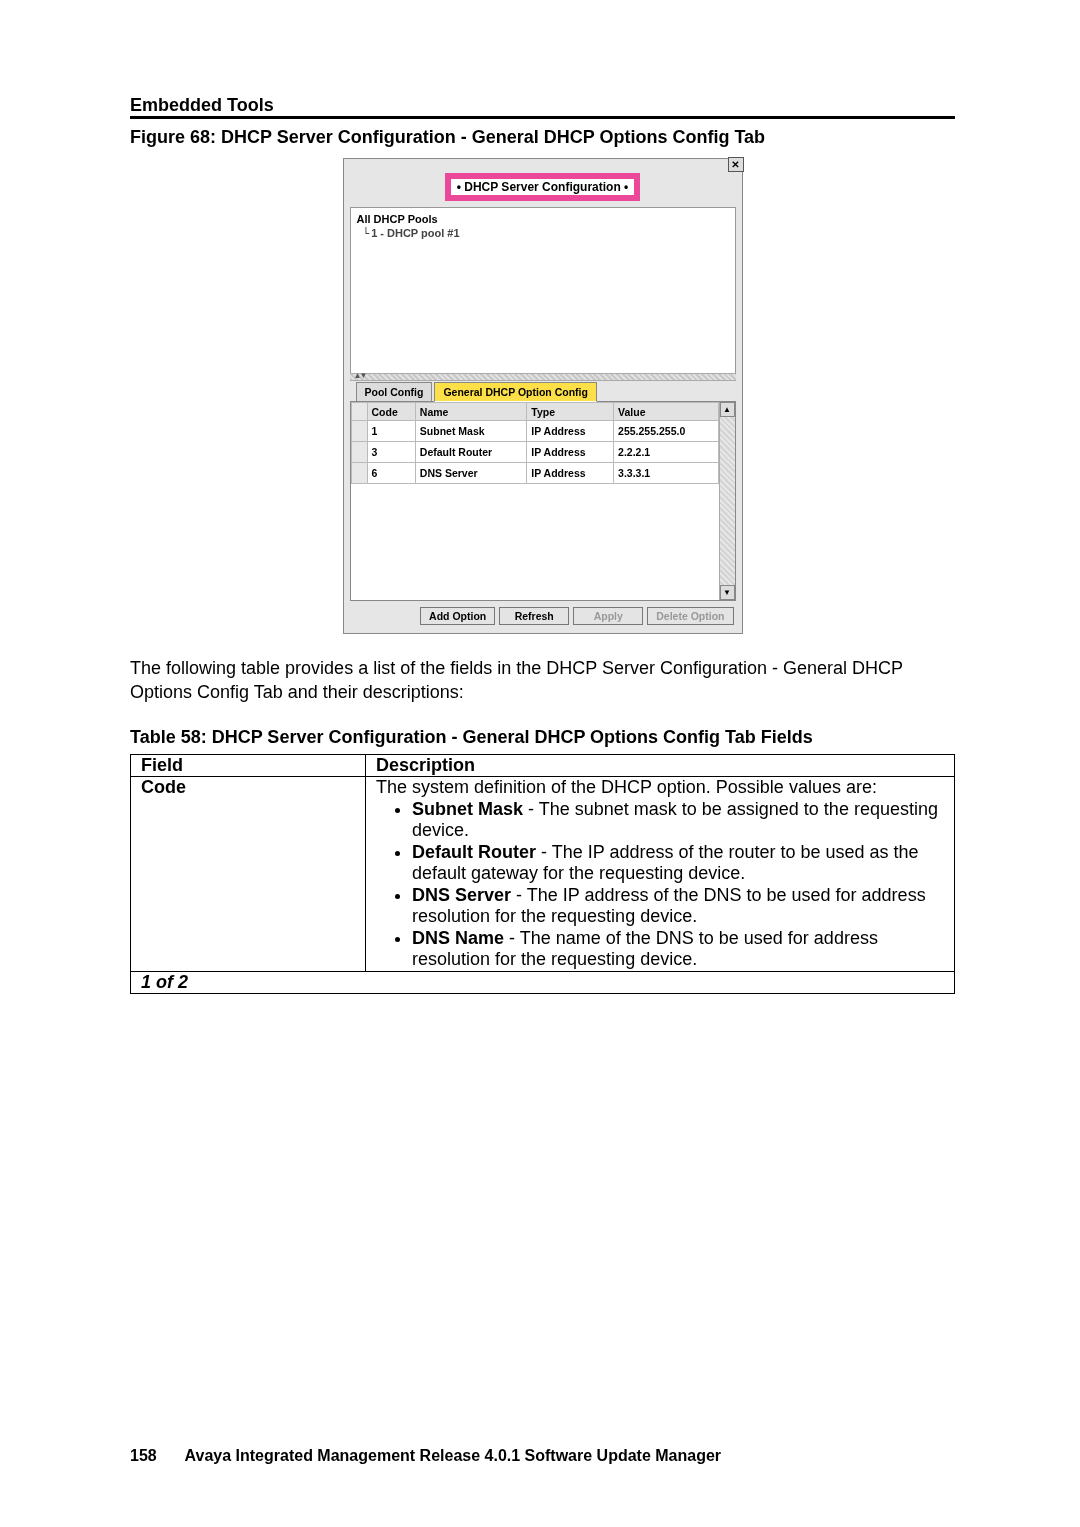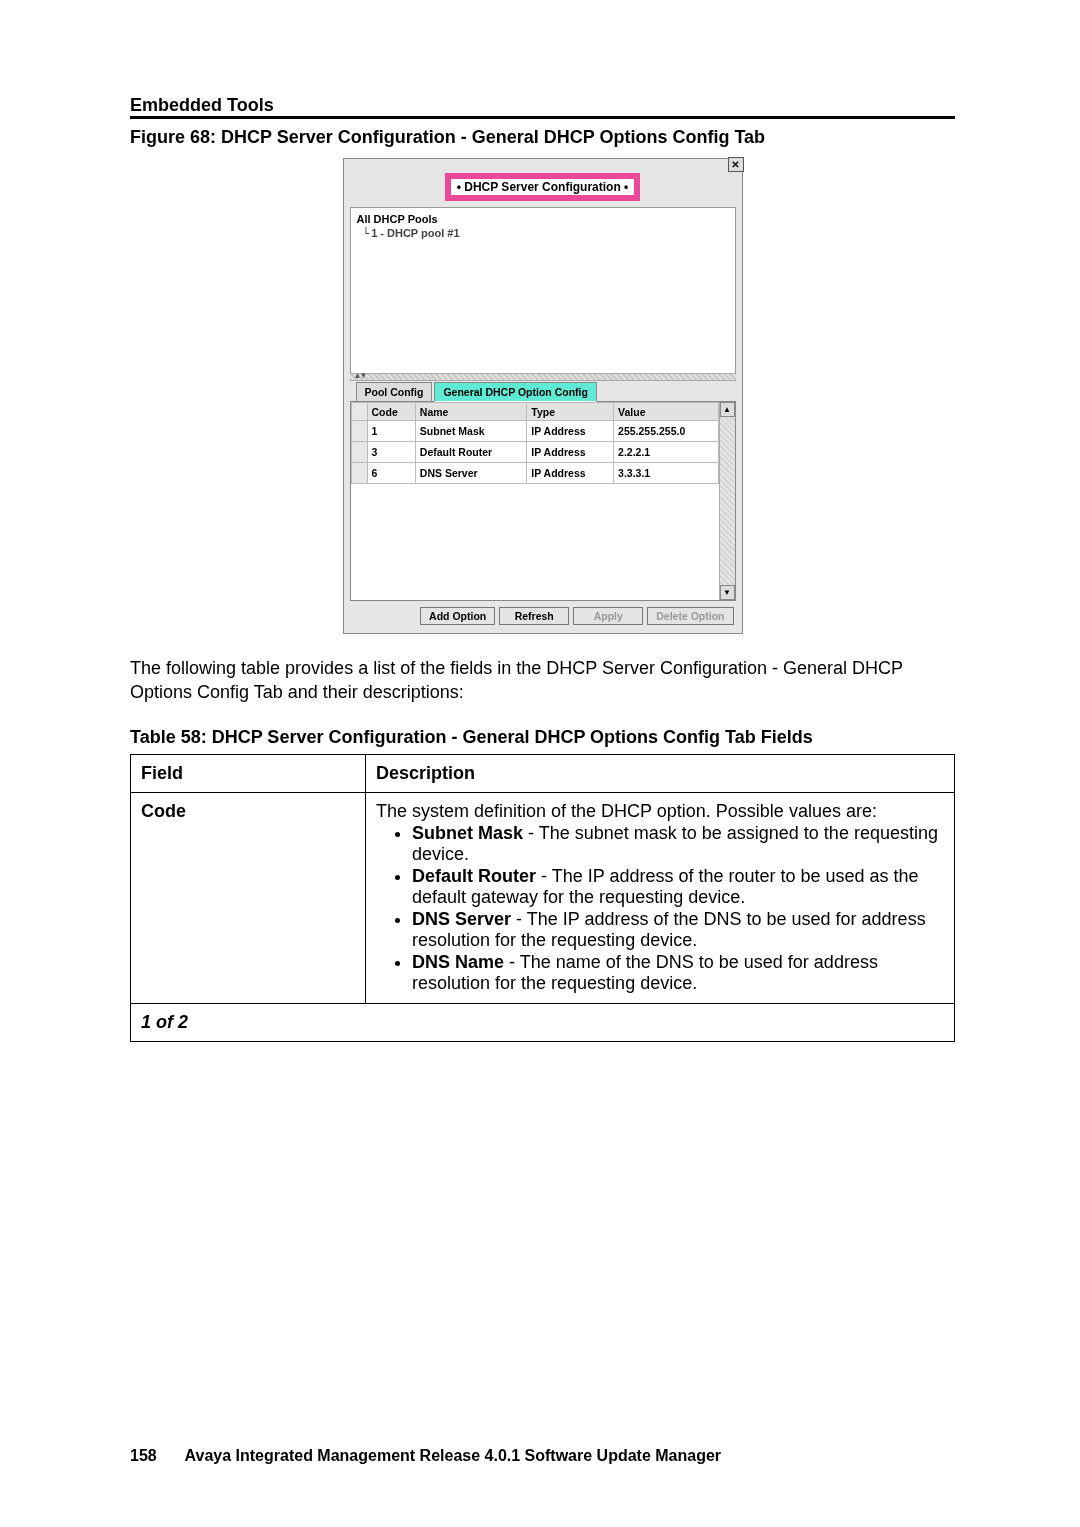--- a/index.html
+++ b/index.html
@@ -112,21 +112,21 @@
     border-bottom: none;
     background: #dcdcdc;
     font-size: 10.5px;
     font-weight: bold;
     padding: 3px 8px;
     margin-right: 2px;
     position: relative;
     top: 1px;
   }
   .tab.active {
-    background: #5eead4;
+    background: #fde047;
     border-bottom: 1px solid #fff;
     z-index: 2;
   }
   .grid-wrap {
     background: #fff;
     border: 1px solid #888;
     height: 200px;
     position: relative;
     display: flex;
   }
@@ -195,21 +195,21 @@
     font-size: 18px;
     margin-bottom: 6px;
   }
   .field-table {
     width: 100%;
     border-collapse: collapse;
     font-size: 18px;
   }
   .field-table th, .field-table td {
     border: 1px solid #000;
-    padding: 8px 10px;
+    padding: 0 10px;
     vertical-align: top;
     text-align: left;
   }
   .field-table th {
     font-weight: bold;
   }
   .field-table td.field-name {
     font-weight: bold;
     width: 235px;
   }

